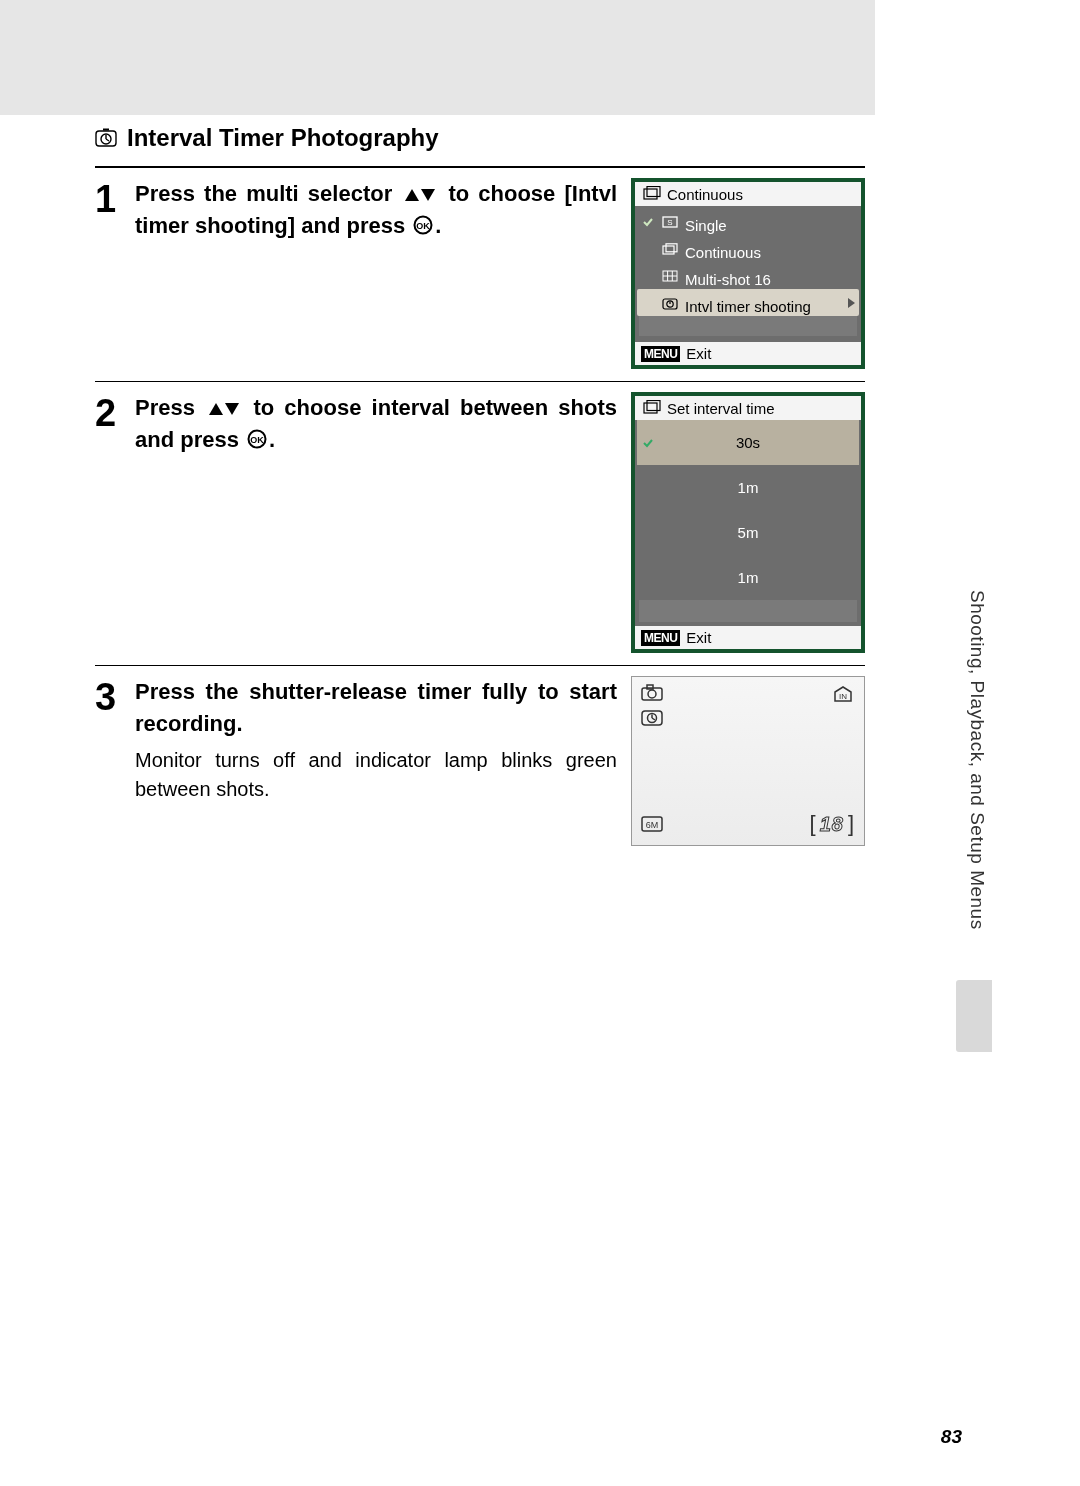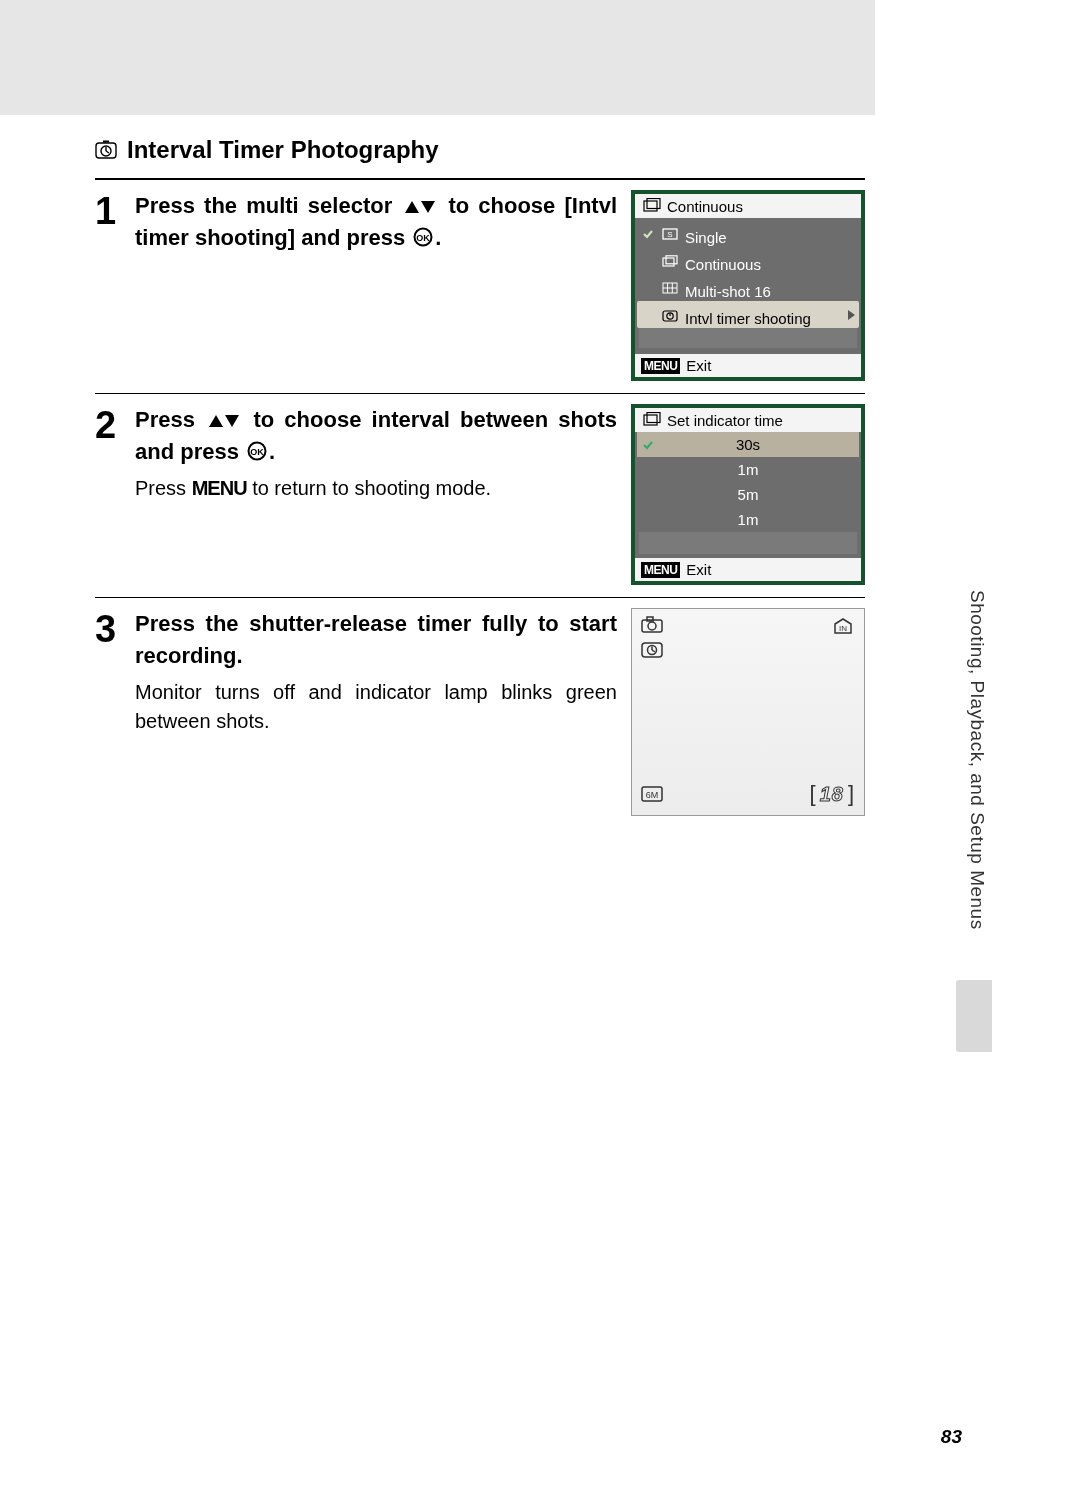--- a/index.html
+++ b/index.html
@@ -37,21 +37,21 @@
     left: 95px;
     top: 120px;
     width: 770px;
   }
   .section-title {
     display: flex;
     align-items: center;
     gap: 10px;
     font-weight: bold;
     font-size: 24px;
-    margin: 16px 0 14px 0;
+    margin: 4px 0 14px 0;
   }
   .interval-icon {
     display:inline-flex;
   }
   .steps {
     border-top: 2px solid #000;
   }
   .step {
     display: flex;
     align-items: flex-start;
@@ -175,32 +175,32 @@
   
   .cs-interval-body {
     background: #6d6d6d;
     color:#fff;
     padding: 0 2px 4px 2px;
   }
   .cs-interval-row {
     display:flex;
     align-items:center;
     gap:8px;
-    padding:4px 4px;
+    padding:14px 4px;
   }
   .cs-interval-row .check { width:14px; flex:0 0 14px; display:inline-flex; align-items:center; justify-content:center;}
   .cs-interval-row .val { flex:1; text-align:center; }
   .cs-interval-row.highlight { background:#b8b1a0; color:#000; }
   .cs-interval-spacer { height:22px; background:#7a7a7a; margin:0 2px 0 2px; }
 
   
   .liveview {
     width: 234px;
     flex: 0 0 234px;
-    height: 208px;
+    height: 170px;
     border: 1px solid #999;
     background: linear-gradient(#f6f6f6,#ececec);
     position: relative;
     box-sizing: border-box;
   }
   .lv-icon { position:absolute; }
   .lv-tl1 { left:8px; top:6px; }
   .lv-tl2 { left:8px; top:30px; }
   .lv-tr  { right:10px; top:8px; }
   .lv-bl  { left:8px; bottom:8px; }
@@ -368,34 +368,31 @@
               </svg>
             </span>
             <span> to choose interval between shots and press </span>
             <span class="inline-icon">
               <svg width="20" height="20" viewBox="0 0 20 20">
                 <circle cx="10" cy="10" r="8.5" fill="none" stroke="#000" stroke-width="2"></circle>
                 <text x="10" y="14" text-anchor="middle" font-size="9" font-weight="bold" font-family="Arial">OK</text>
               </svg>
             </span><span>.</span>
           </div>
-          <div class="step-sub">
-            <span>Press </span><span class="menu-word">MENU</span><span> to return to shooting mode.</span>
-          </div>
         </div>
 
         <div class="camera-screen">
           <div class="cs-title">
             <span>
               <svg width="18" height="14" viewBox="0 0 18 14">
                   <rect x="1" y="3" width="13" height="10" fill="none" stroke="#000" stroke-width="1.2"></rect>
                   <rect x="4" y="0.5" width="13" height="10" fill="none" stroke="#000" stroke-width="1.2"></rect>
                 </svg>
             </span>
-            <span>Set indicator time</span>
+            <span>Set interval time</span>
           </div>
           <div class="cs-interval-body">
             <div class="cs-interval-row highlight">
               <span class="check">
                 <svg width="12" height="12" viewBox="0 0 12 12">
                     <polyline points="2,6 5,9 10,3" fill="none" stroke="#3a6" stroke-width="2"></polyline>
                   </svg>
               </span>
               <span class="val">30s</span>
               <span style="width:14px"></span>

